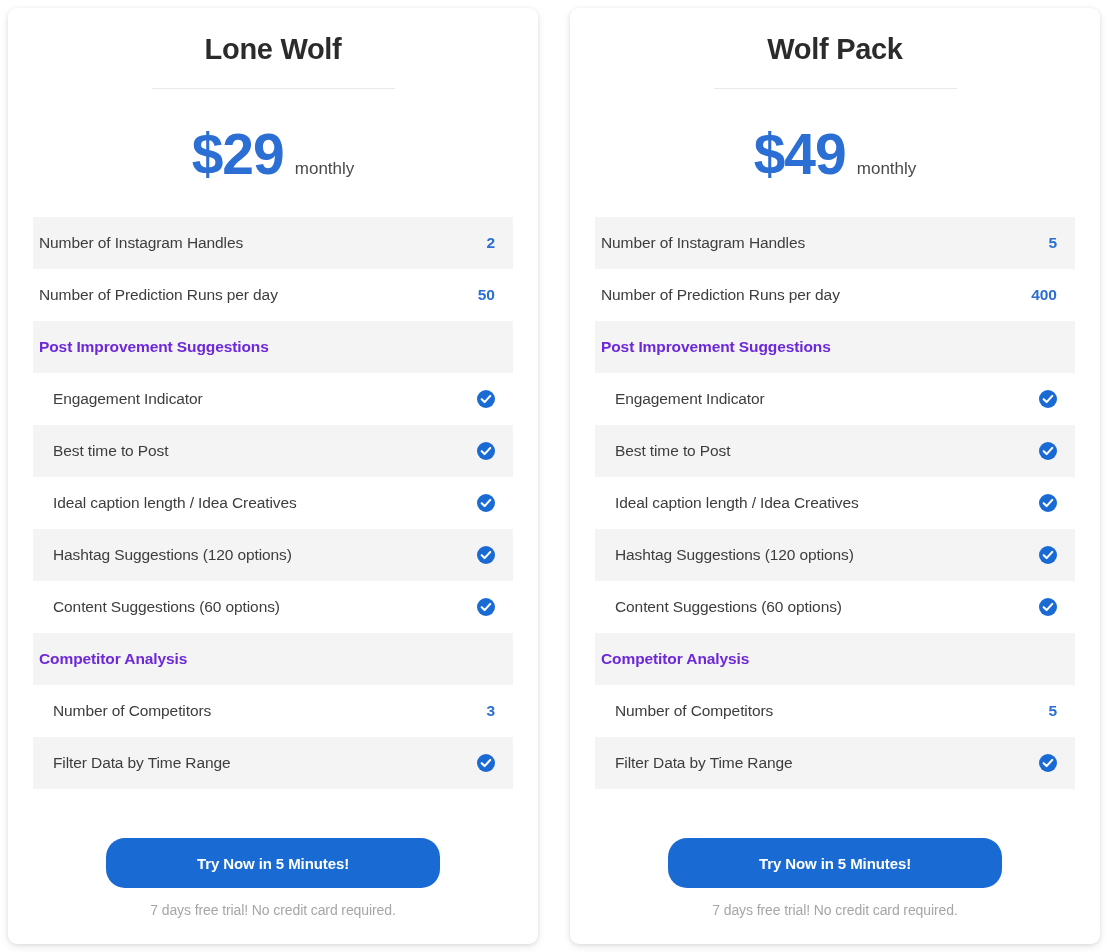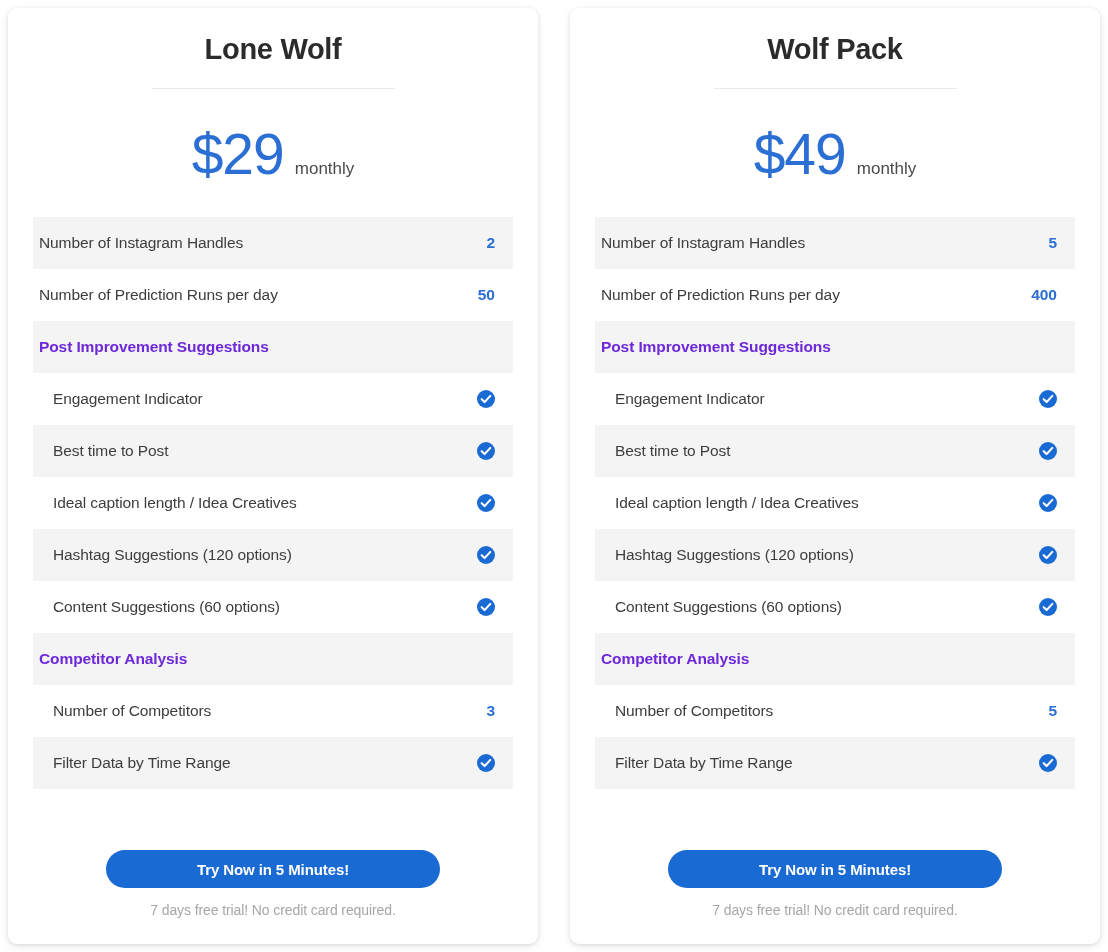--- a/index.html
+++ b/index.html
@@ -51,21 +51,21 @@
   .price-row {
     display: flex;
     align-items: baseline;
     justify-content: center;
     padding-top: 37px;
     padding-bottom: 34px;
   }
 
   .price-amount {
     font-size: 57px;
-    font-weight: 400;
+    font-weight: 700;
     color: #2b6fd4;
     line-height: 1;
     letter-spacing: -1px;
   }
 
   .price-period {
     font-size: 17px;
     color: #4a4a4a;
     margin-left: 11px;
   }
@@ -115,21 +115,21 @@
   .cta-area {
     margin-top: auto;
     padding-bottom: 26px;
     display: flex;
     flex-direction: column;
     align-items: center;
   }
 
   .cta-button {
     width: 334px;
-    height: 38px;
+    height: 50px;
     border: none;
     border-radius: 19px;
     background: #1a6ad4;
     color: #ffffff;
     font-size: 15px;
     font-weight: bold;
     font-family: "Liberation Sans", sans-serif;
     letter-spacing: -0.1px;
     cursor: pointer;
   }

